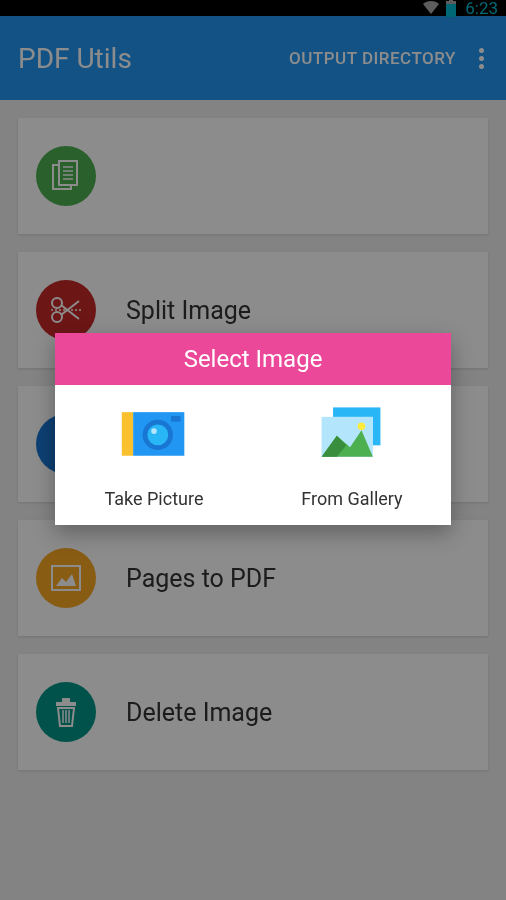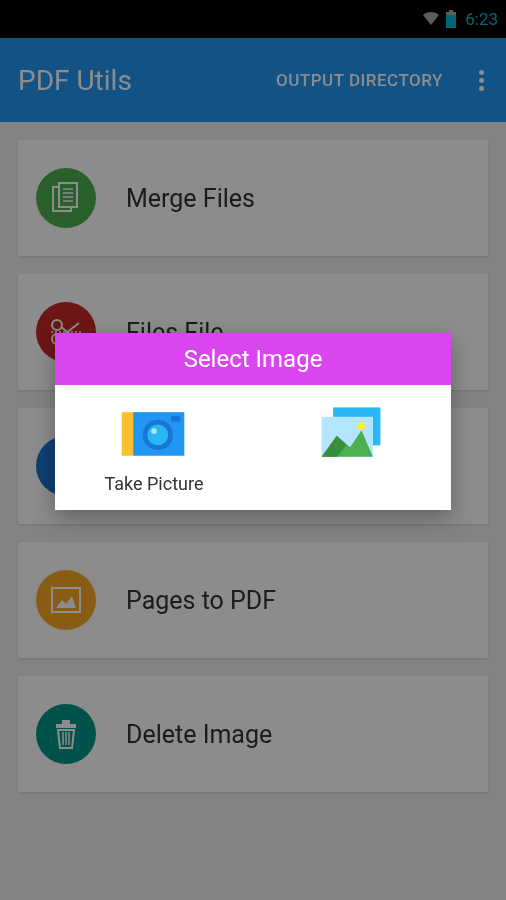--- a/index.html
+++ b/index.html
@@ -6,21 +6,21 @@
     body {
       width: 506px;
       height: 900px;
       font-family: Roboto, -apple-system, sans-serif;
       background: #eeeeee;
       overflow: hidden;
       position: relative;
     }
     
     .status-bar {
-      height: 38px;
+      height: 16px;
       background: #000;
       display: flex;
       justify-content: flex-end;
       align-items: center;
       padding: 0 8px;
       gap: 4px;
     }
     .status-time {
       color: #00bcd4;
       font-size: 17px;
@@ -39,21 +39,21 @@
       justify-content: space-between;
     }
     .app-title {
       color: #fff;
       font-size: 28px;
       font-weight: 400;
     }
     .app-bar-right {
       display: flex;
       align-items: center;
-      gap: 32px;
+      gap: 19px;
     }
     .output-dir {
       color: #fff;
       font-size: 17px;
       font-weight: 500;
       letter-spacing: 0.5px;
     }
     .overflow-menu {
       display: flex;
       flex-direction: column;
@@ -112,37 +112,37 @@
     .dialog {
       position: absolute;
       top: 333px;
       left: 50%;
       transform: translateX(-50%);
       width: 396px;
       background: #fff;
       box-shadow: 0 8px 20px rgba(0,0,0,0.3);
     }
     .dialog-header {
-      background: #d946ef;
+      background: #ec4899;
       color: #fff;
       text-align: center;
       font-size: 24px;
       padding: 12px 0;
       font-weight: 400;
     }
     .dialog-body {
       display: flex;
       padding: 20px 0 16px;
     }
     .dialog-option {
       flex: 1;
       display: flex;
       flex-direction: column;
       align-items: center;
-      gap: 12px;
+      gap: 27px;
     }
     .option-icon-wrap {
       width: 72px;
       height: 56px;
       display: flex;
       align-items: center;
       justify-content: center;
     }
     .option-label {
       font-size: 18px;
@@ -186,34 +186,33 @@
     <div class="card-icon icon-merge">
       <svg width="30" height="34" viewBox="0 0 30 34">
           <rect x="2" y="6" width="18" height="24" fill="none" stroke="#fff" stroke-width="2"></rect>
           <rect x="8" y="2" width="18" height="24" fill="#4caf50" stroke="#fff" stroke-width="2"></rect>
           <line x1="12" y1="8" x2="22" y2="8" stroke="#fff" stroke-width="1.5"></line>
           <line x1="12" y1="12" x2="22" y2="12" stroke="#fff" stroke-width="1.5"></line>
           <line x1="12" y1="16" x2="22" y2="16" stroke="#fff" stroke-width="1.5"></line>
           <line x1="12" y1="20" x2="22" y2="20" stroke="#fff" stroke-width="1.5"></line>
         </svg>
     </div>
-    <div class="card-label">Merge Files</div>
   </div>
 
   <div class="list-card">
     <div class="card-icon icon-split">
       <svg width="34" height="30" viewBox="0 0 34 30">
           <circle cx="8" cy="8" r="5" fill="none" stroke="#fff" stroke-width="2"></circle>
           <circle cx="8" cy="22" r="5" fill="none" stroke="#fff" stroke-width="2"></circle>
           <line x1="12" y1="10" x2="30" y2="24" stroke="#fff" stroke-width="2"></line>
           <line x1="12" y1="20" x2="30" y2="6" stroke="#fff" stroke-width="2"></line>
           <line x1="2" y1="15" x2="32" y2="15" stroke="#fff" stroke-width="1.5" stroke-dasharray="2 2"></line>
         </svg>
     </div>
-    <div class="card-label">Files File</div>
+    <div class="card-label">Split Image</div>
   </div>
 
   <div class="list-card">
     <div class="card-icon icon-docx"></div>
     <div class="card-label"></div>
   </div>
 
   <div class="list-card">
     <div class="card-icon icon-image">
       <svg width="32" height="28" viewBox="0 0 32 28">
@@ -263,15 +262,16 @@
       <div class="option-icon-wrap">
         <svg width="76" height="58" viewBox="0 0 76 58">
           <rect x="18" y="2" width="50" height="40" fill="#29b6f6"></rect>
           <rect x="6" y="12" width="54" height="42" fill="#e3f2fd" stroke="#29b6f6" stroke-width="0"></rect>
           <rect x="6" y="12" width="54" height="42" fill="#b3e5fc"></rect>
           <polygon points="6,54 22,32 36,44 48,26 60,54" fill="#4caf50"></polygon>
           <polygon points="6,54 22,32 32,42 22,54" fill="#388e3c"></polygon>
           <circle cx="48" cy="22" r="4" fill="#ffeb3b"></circle>
         </svg>
       </div>
+      <div class="option-label">From Gallery</div>
     </div>
   </div>
 </div>
 
 </body></html>

